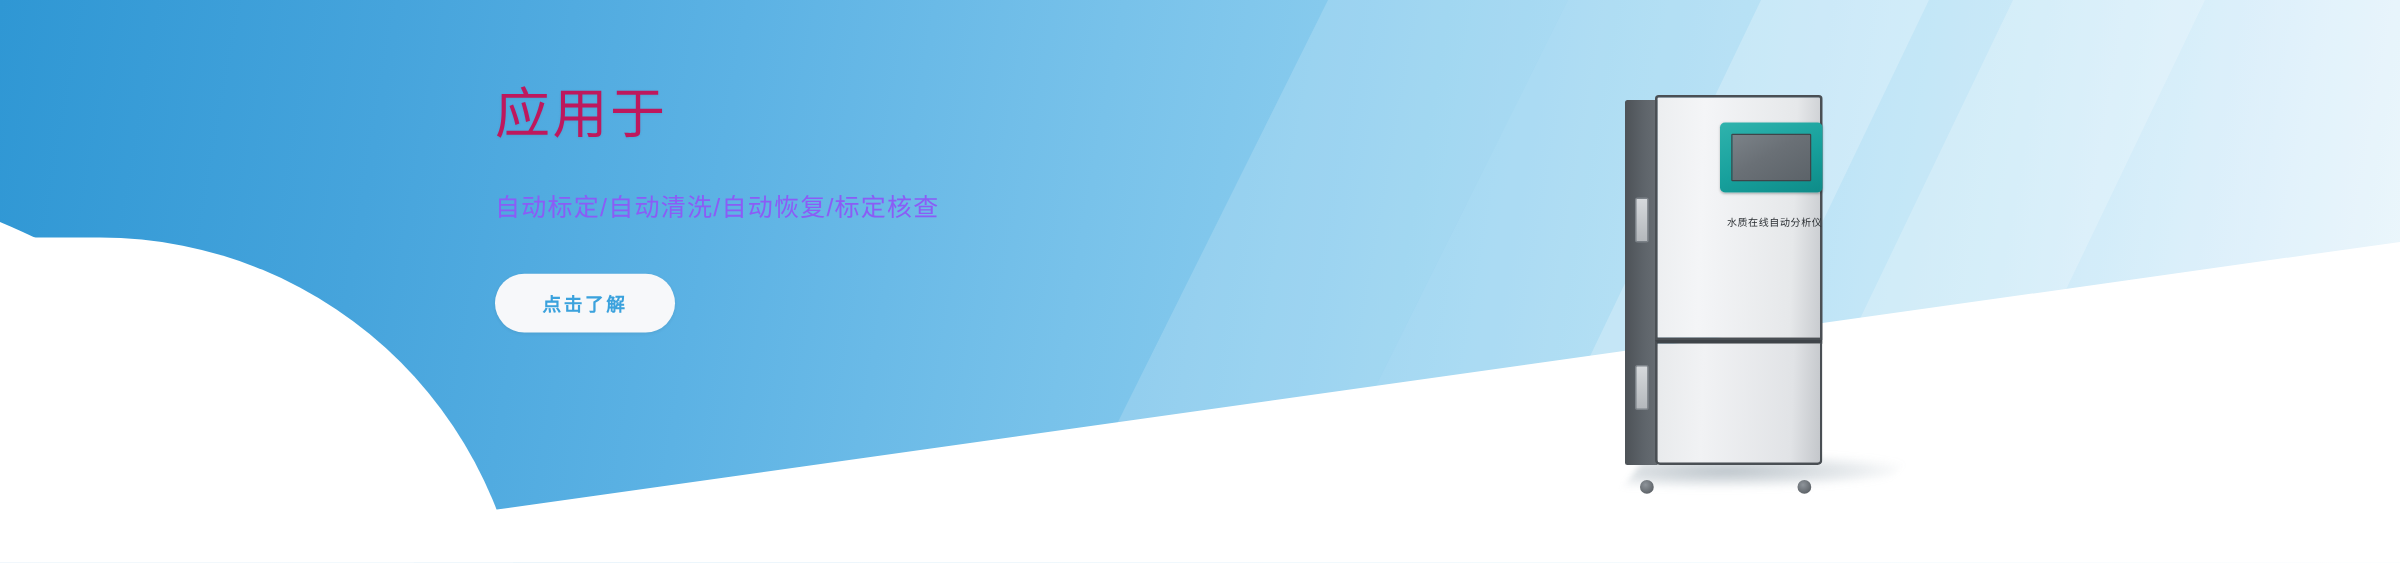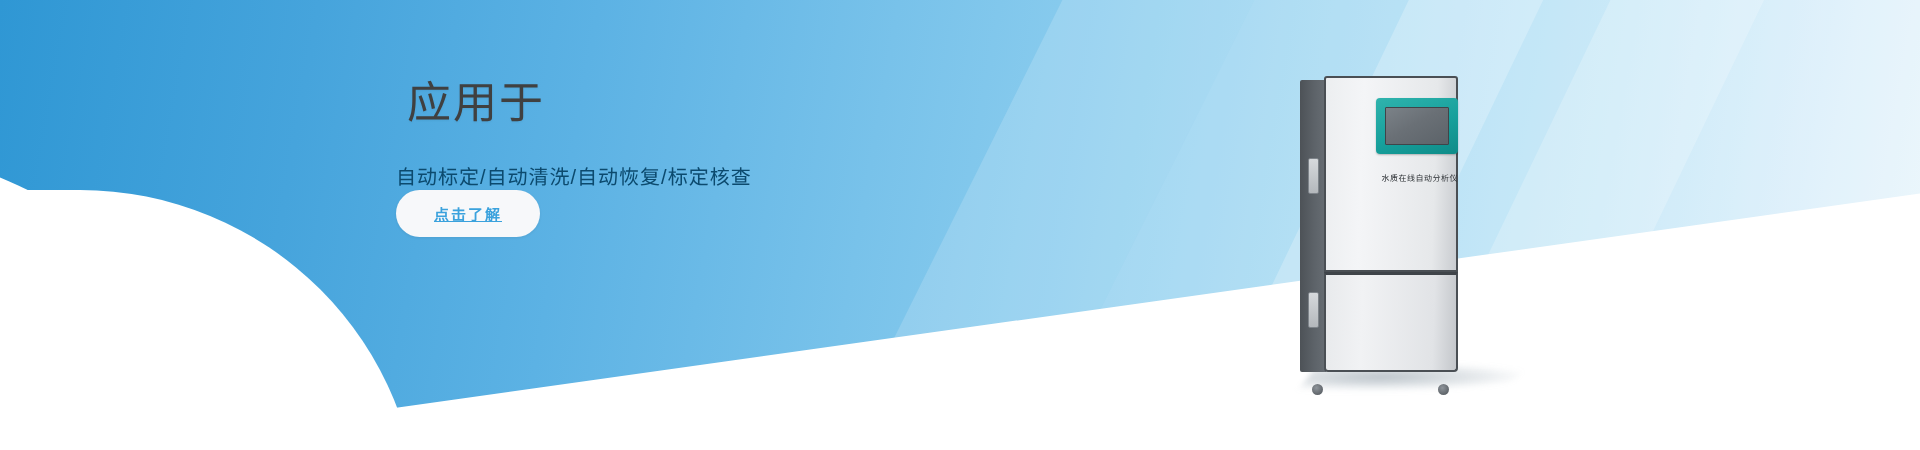--- a/index.html
+++ b/index.html
@@ -104,55 +104,55 @@
 
   
   .copy {
     position: absolute;
     left: 396px;
     top: 62px;
     width: 640px;
     z-index: 6;
   }
   .headline {
-    color: #404040;
+    color: #be185d;
     font-size: 44px;
     line-height: 1.37;
     font-weight: 400;
     letter-spacing: 2px;
-    margin: 11px;
+    margin: 0;
     text-shadow: 0 1px 2px rgba(20,80,120,.10);
   }
   .headline .ln { display: block; white-space: nowrap; }
 
   .subhead {
     margin: 28px 0 0 0;
-    color: #0c4a6e;
+    color: #8b5cf6;
     font-size: 20px;
     letter-spacing: 1px;
     font-weight: 400;
     white-space: nowrap;
   }
 
   .cta {
     display: inline-block;
+    margin-top: 40px;
     min-width: 144px;
     padding: 13px 30px;
     border: none;
     border-radius: 24px;
     background: #f7f8fa;
     color: #3ba2dd;
     font-family: inherit;
     font-size: 15px;
     font-weight: 700;
     letter-spacing: 2px;
     text-align: center;
     cursor: pointer;
     box-shadow: 0 1px 3px rgba(0,0,0,.07);
-    text-decoration: underline;
   }
 
   
   .device-wrap {
     position: absolute;
     left: 1300px;
     top: 76px;
     width: 180px;
     height: 310px;
     z-index: 5;

